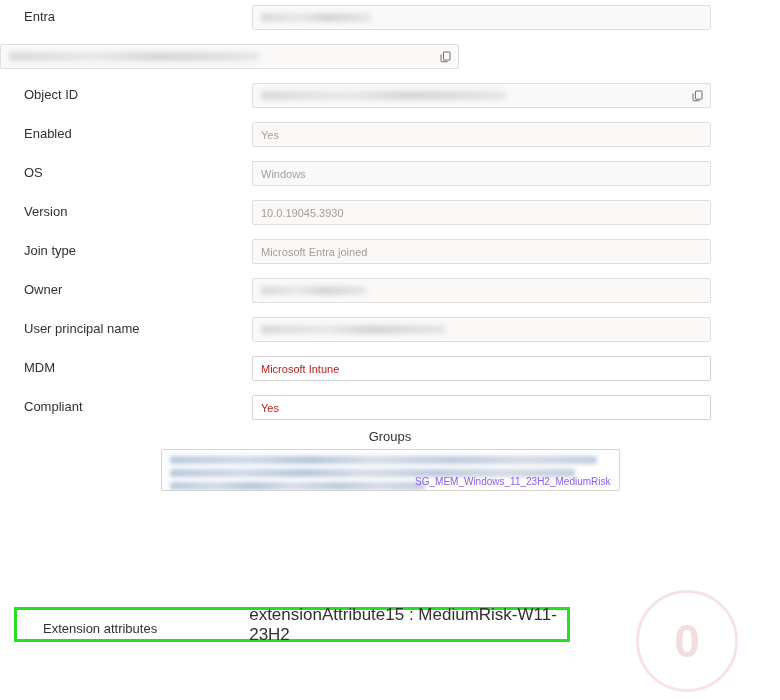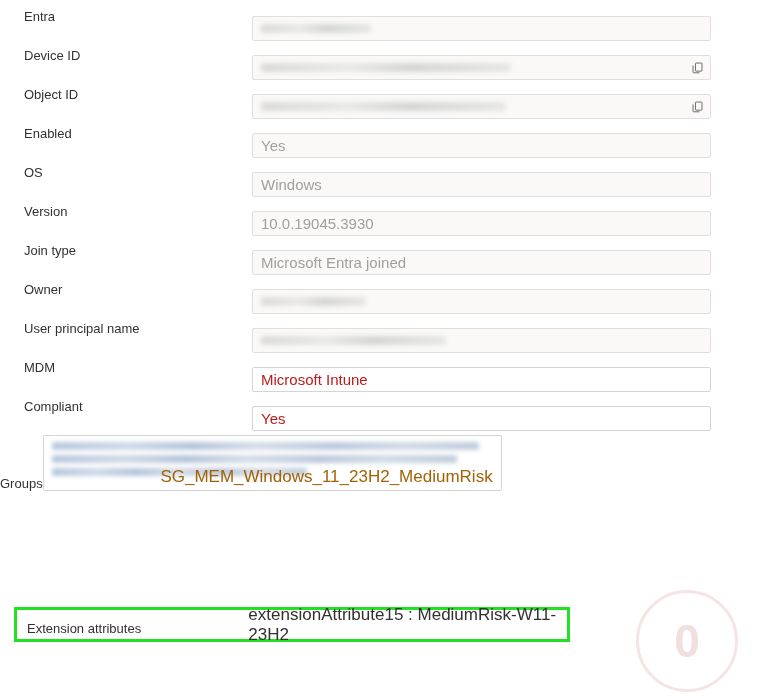--- a/index.html
+++ b/index.html
@@ -62,23 +62,23 @@
     position: relative;
     width: 459px;
     height: 25px;
     box-sizing: border-box;
     border: 1px solid #e1dfdd;
     background: #faf9f8;
     border-radius: 2px;
     display: flex;
     align-items: center;
     padding: 0 8px;
-    font-size: 15px;
+    font-size: 11px;
     color: #a19f9d;
-    margin-top: 16px;
+    margin-top: 5px;
   }
   .field.white {
     background: #ffffff;
     border: 1px solid #d6d4d2;
   }
   .field.link-field {
     color: #0078d4;
   }
   .field .value {
     white-space: nowrap;
@@ -103,22 +103,23 @@
     width: 20px;
     height: 19px;
     display: flex;
     align-items: center;
     justify-content: center;
     cursor: pointer;
   }
   .copy-btn svg { display:block; }
   .groups-row {
     display: flex;
-    align-items: flex-end;
+    align-items: center;
     height: 62px;
+    flex-direction: column;
   }
   .groups-box {
     width: 459px;
     height: 56px;
     box-sizing: border-box;
     border: 1px solid #d6d4d2;
     background: #ffffff;
     border-radius: 2px;
     margin-top: 5px;
     padding: 6px 8px 4px 8px;
@@ -133,39 +134,39 @@
     filter: blur(2.2px);
     border-radius: 2px;
   }
   .blur-line.l1 { width: 97%; }
   .blur-line.l2 { width: 92%; }
   .blur-line.l3 { width: 58%; }
   .group-link {
     position: absolute;
     right: 8px;
     bottom: 3px;
-    color: #a16207;
-    font-size: 17px;
+    color: #8b5cf6;
+    font-size: 10px;
     white-space: nowrap;
   }
   .ext-row {
     position: absolute;
     left: 14px;
     top: 607px;
     width: 556px;
     height: 35px;
     box-sizing: border-box;
     border: 3px solid #22e022;
     background: #ffffff;
     display: flex;
     align-items: center;
   }
   .ext-row .ext-label {
     width: 252px;
-    padding-left: 10px;
+    padding-left: 26px;
     box-sizing: border-box;
     font-size: 13px;
     color: #323130;
     margin-top: 8px;
   }
   .ext-row .ext-value {
     font-size: 17px;
     color: #323130;
   }
 </style>
@@ -177,21 +178,20 @@
   <div class="form">
 
     <div class="row">
       <div class="label">Entra</div>
       <div class="field">
         <span class="redacted" style="width:110px"></span>
       </div>
     </div>
 
     <div class="row">
-      <div class="label">Device ID</div>
       <div class="field">
         <span class="redacted" style="width:250px"></span>
         <span class="copy-btn">
           <svg width="13" height="13" viewBox="0 0 16 16" fill="none" stroke="#605e5c" stroke-width="1.1">
             <rect x="5.5" y="2.5" width="8" height="10" rx="0.6"></rect>
             <path d="M10.5 14.5H3.2a.7.7 0 0 1-.7-.7V5.5"></path>
           </svg>
         </span>
       </div>
     </div>

